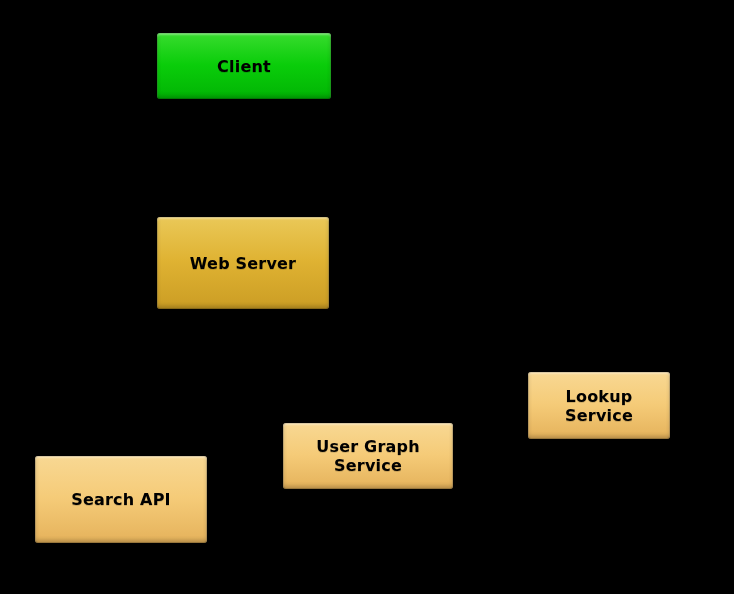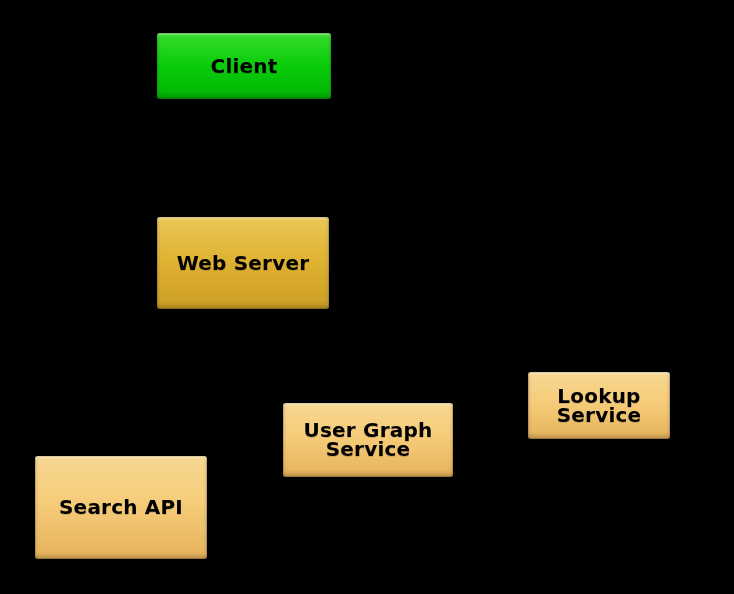--- a/index.html
+++ b/index.html
@@ -24,42 +24,42 @@
     box-shadow:
       0 6px 9px rgba(0, 0, 0, 0.85),
       2px 3px 5px rgba(0, 0, 0, 0.6),
       inset 0 2px 2px rgba(255, 255, 255, 0.35),
       inset 0 -3px 4px rgba(0, 0, 0, 0.22),
       inset 0 0 0 1px rgba(0, 0, 0, 0.18);
     box-sizing: border-box;
   }
   .node-label {
     font-weight: bold;
-    font-size: 20px;
+    font-size: 16px;
     line-height: 19px;
     letter-spacing: 0.2px;
     text-align: center;
     white-space: pre-line;
     text-shadow: 0 1px 0 rgba(0,0,0,0.15);
   }
 </style>
 </head>
 <body>
 
 <div class="canvas" style="width: 734px; height: 594px; background: rgb(0, 0, 0);">
     <div class="node" style="left: 157px; top: 33px; width: 174px; height: 66px; background: linear-gradient(rgb(56, 220, 46) 0%, rgb(10, 205, 10) 48%, rgb(1, 180, 4) 100%);">
       <span class="node-label" style="color: rgb(0, 0, 0);">Client</span>
     </div>
     <div class="node" style="left: 157px; top: 217px; width: 172px; height: 92px; background: linear-gradient(rgb(234, 200, 88) 0%, rgb(223, 178, 50) 48%, rgb(203, 157, 36) 100%);">
       <span class="node-label" style="color: rgb(0, 0, 0);">Web Server</span>
     </div>
-    <div class="node" style="left: 35px; top: 456px; width: 172px; height: 103px; background: linear-gradient(rgb(248, 216, 147) 0%, rgb(245, 203, 120) 48%, rgb(229, 178, 91) 100%);">
+    <div class="node" style="left: 35px; top: 456px; width: 172px; height: 87px; background: linear-gradient(rgb(248, 216, 147) 0%, rgb(245, 203, 120) 48%, rgb(229, 178, 91) 100%);">
       <span class="node-label" style="color: rgb(0, 0, 0);">Search API</span>
     </div>
-    <div class="node" style="left: 283px; top: 403px; width: 170px; height: 74px; background: linear-gradient(rgb(248, 216, 147) 0%, rgb(245, 203, 120) 48%, rgb(229, 178, 91) 100%);">
+    <div class="node" style="left: 283px; top: 423px; width: 170px; height: 66px; background: linear-gradient(rgb(248, 216, 147) 0%, rgb(245, 203, 120) 48%, rgb(229, 178, 91) 100%);">
       <span class="node-label" style="color: rgb(0, 0, 0);">User Graph
 Service</span>
     </div>
     <div class="node" style="left: 528px; top: 372px; width: 142px; height: 67px; background: linear-gradient(rgb(248, 216, 147) 0%, rgb(245, 203, 120) 48%, rgb(229, 178, 91) 100%);">
       <span class="node-label" style="color: rgb(0, 0, 0);">Lookup
 Service</span>
     </div>
   </div>
 
 </body></html>

